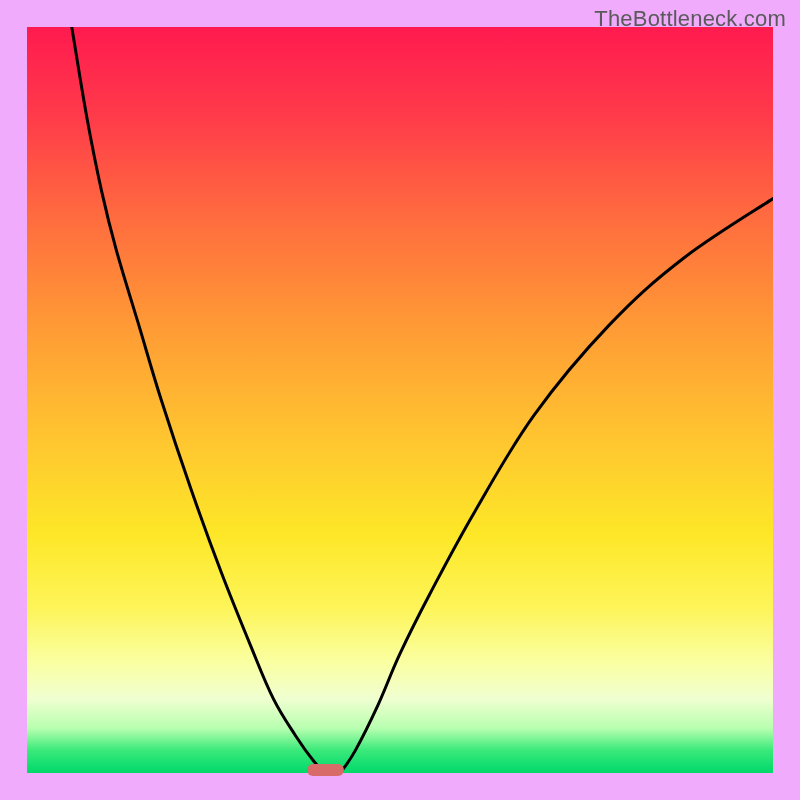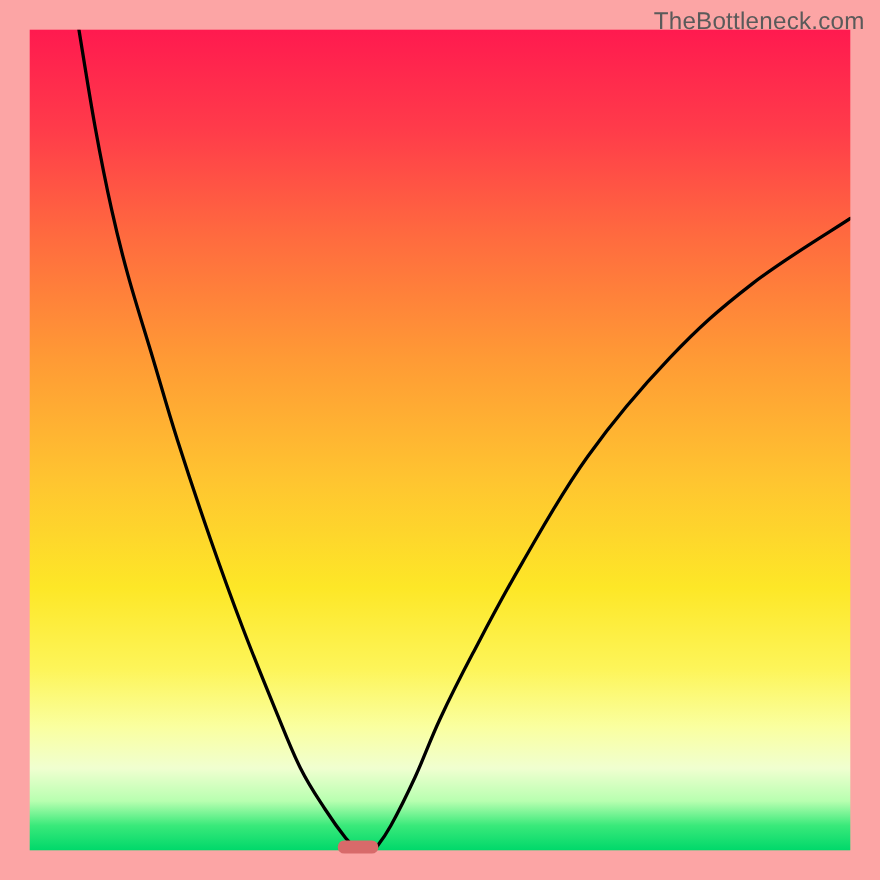--- a/index.html
+++ b/index.html
@@ -8,21 +8,21 @@
     width: 800px;
     height: 800px;
     background: #000;
     overflow: hidden;
     font-family: Arial, sans-serif;
   }
   .chart-container {
     position: relative;
     width: 800px;
     height: 800px;
-    background: #fca5a5;
+    background: #f0abfc;
   }
   .plot-area {
     position: absolute;
     left: 27px;
     top: 27px;
     width: 746px;
     height: 746px;
     background: linear-gradient(to bottom,
       #ff1a4f 0%,
       #ff3b4a 12%,

